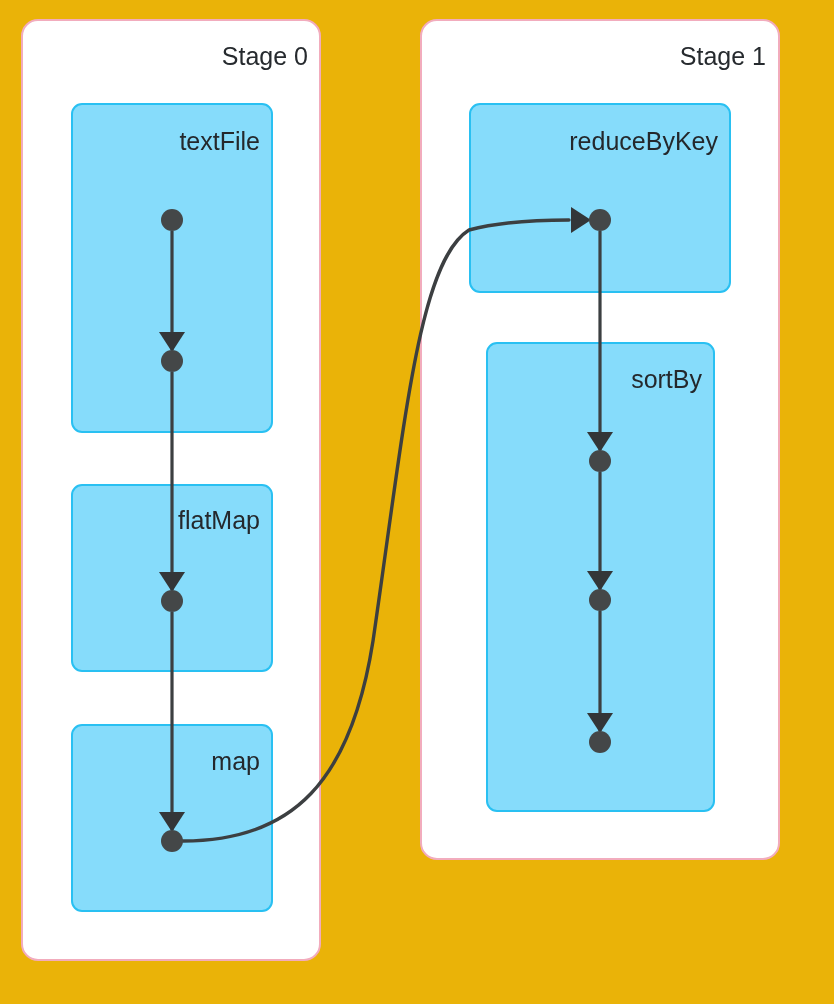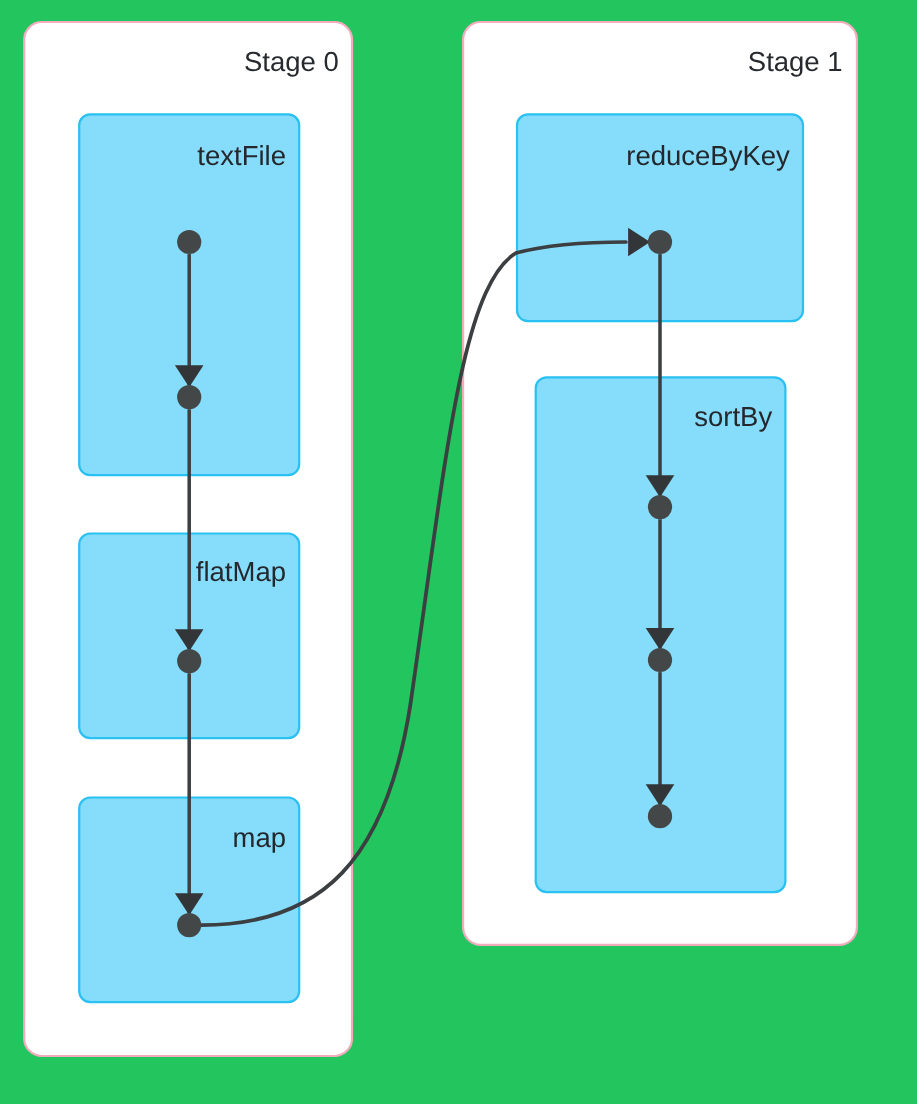--- a/index.html
+++ b/index.html
@@ -8,21 +8,21 @@
     padding: 0;
     background: #ffffff;
   }
   body {
     font-family: "Liberation Sans", sans-serif;
   }
   #dag-root {
     position: relative;
     width: 834px;
     height: 1004px;
-    background: #22c55e;
+    background: #eab308;
     overflow: hidden;
   }
   #dag-svg {
     position: absolute;
     top: 0;
     left: 0;
     width: 834px;
     height: 1004px;
     display: block;
   }

